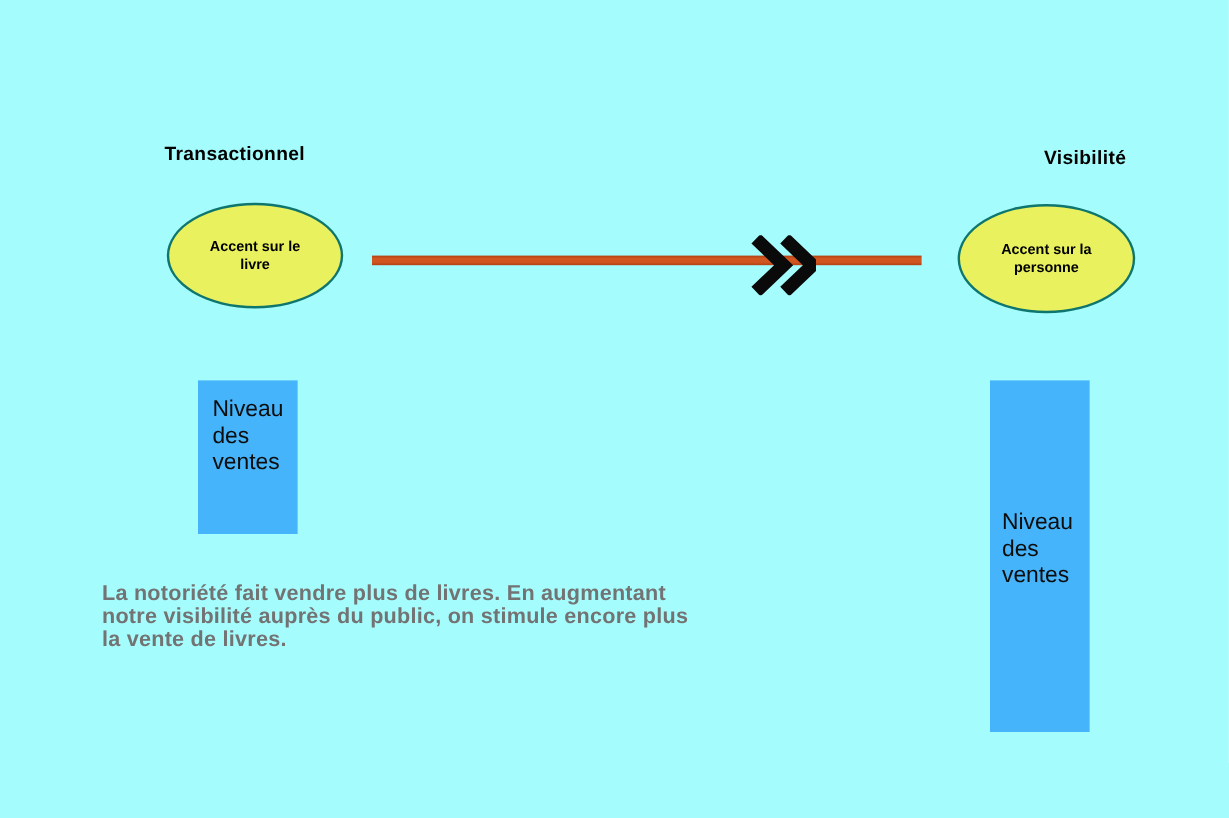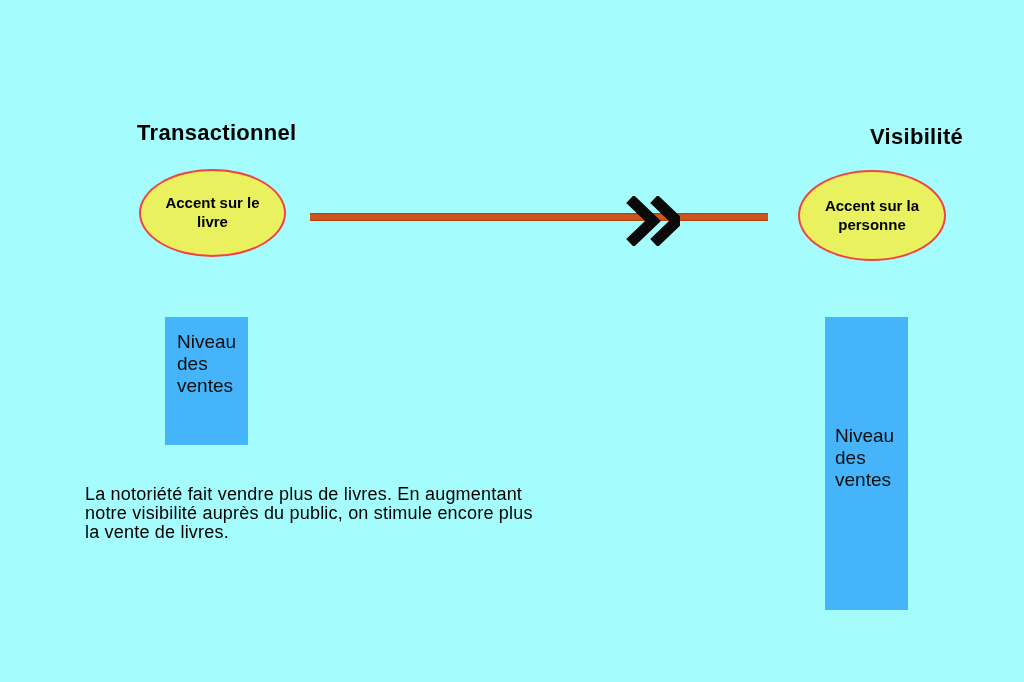--- a/index.html
+++ b/index.html
@@ -9,41 +9,41 @@
   .stage {
     position: relative;
     width: 1024px;
     height: 682px;
     background: #a5fcfd;
     font-family: "Liberation Sans", sans-serif;
     overflow: hidden;
   }
   .heading {
     position: absolute;
-    font-size: 22px;
+    font-size: 16px;
     font-weight: bold;
     color: #000;
     letter-spacing: 0.3px;
     white-space: nowrap;
   }
   .heading-left  { left: 137px; top: 120px; }
   .heading-right { left: 870px; top: 124px; }
 
   .ellipse {
     position: absolute;
     width: 147px;
     height: 88px;
     background: #e9f15e;
-    border: 2px solid #ef4444;
+    border: 2px solid #0f766e;
     border-radius: 50%;
     display: flex;
     align-items: center;
     justify-content: center;
     text-align: center;
-    font-size: 15px;
+    font-size: 12px;
     font-weight: bold;
     color: #000;
     line-height: 1.25;
     white-space: pre-line;
     box-sizing: border-box;
   }
   .ellipse-left  { left: 139px; top: 169px; }
   .ellipse-right { left: 798px; top: 170px; width: 148px; height: 91px; text-align: center; }
 
   .connector-line {
@@ -74,22 +74,22 @@
     margin-top: 25px;
   }
   .bar-left  { left: 165px; top: 292px; height: 128px; padding: 14px 0 0 12px; }
   .bar-right { left: 825px; top: 292px; height: 293px; padding: 108px 0 0 10px; }
 
   .caption {
     position: absolute;
     left: 85px;
     top: 485px;
     font-size: 18px;
-    font-weight: normal;
-    color: #000000;
+    font-weight: bold;
+    color: #737373;
     line-height: 19px;
     white-space: pre-line;
     letter-spacing: 0.2px;
   }
 </style>
 </head>
 <body>
 
 <div class="stage">
 

